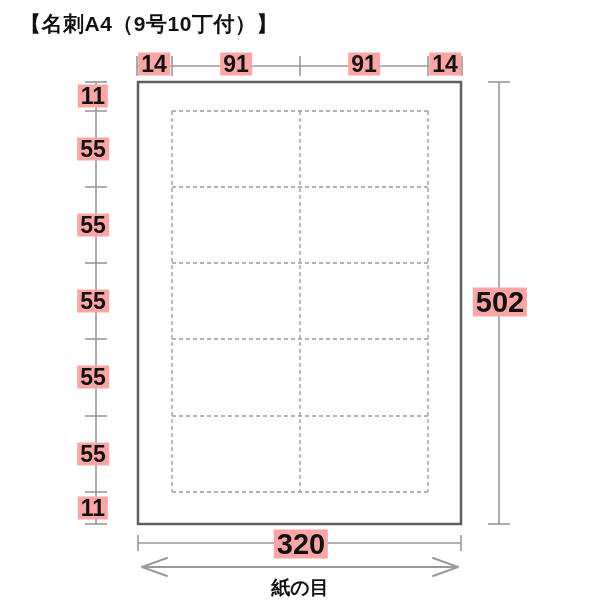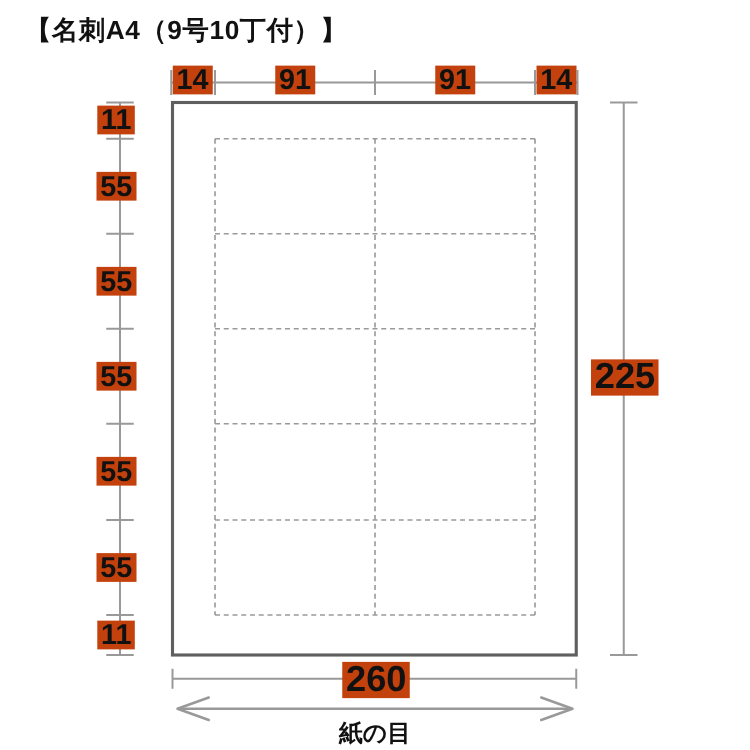--- a/index.html
+++ b/index.html
@@ -30,21 +30,21 @@
     color: #111111;
     letter-spacing: 0.5px;
     white-space: nowrap;
   }
   .dim-label {
     position: absolute;
     transform: translate(-50%, -50%);
     font-size: 23px;
     font-weight: 700;
     color: #111111;
-    background: #c2410c;
+    background: #fca5a5;
     padding: 0 3px;
     line-height: 1;
     white-space: nowrap;
   }
   .dim-label.big {
     font-size: 29px;
   }
   .grain-label {
     position: absolute;
     transform: translate(-50%, -50%);
@@ -127,19 +127,19 @@
   <div class="dim-label" style="left:445px; top:64px;">14</div>
 
   <div class="dim-label" style="left:93px; top:96px;">11</div>
   <div class="dim-label" style="left:93px; top:149px;">55</div>
   <div class="dim-label" style="left:93px; top:225px;">55</div>
   <div class="dim-label" style="left:93px; top:301px;">55</div>
   <div class="dim-label" style="left:93px; top:377px;">55</div>
   <div class="dim-label" style="left:93px; top:454px;">55</div>
   <div class="dim-label" style="left:93px; top:508px;">11</div>
 
-  <div class="dim-label big" style="left:500px; top:302px;">225</div>
+  <div class="dim-label big" style="left:500px; top:302px;">502</div>
 
-  <div class="dim-label big" style="left:301px; top:544px;">260</div>
+  <div class="dim-label big" style="left:301px; top:544px;">320</div>
 
   <div class="grain-label" style="left:300px; top:587px;">紙の目</div>
 
 </div>
 
 </body></html>

